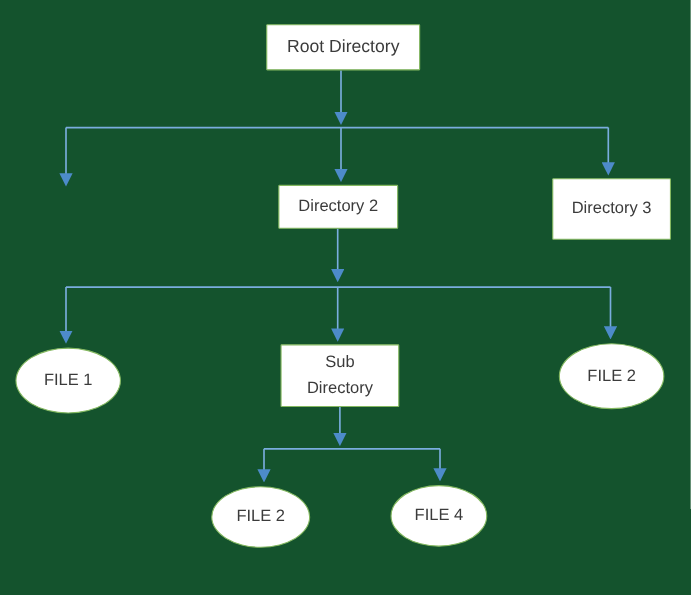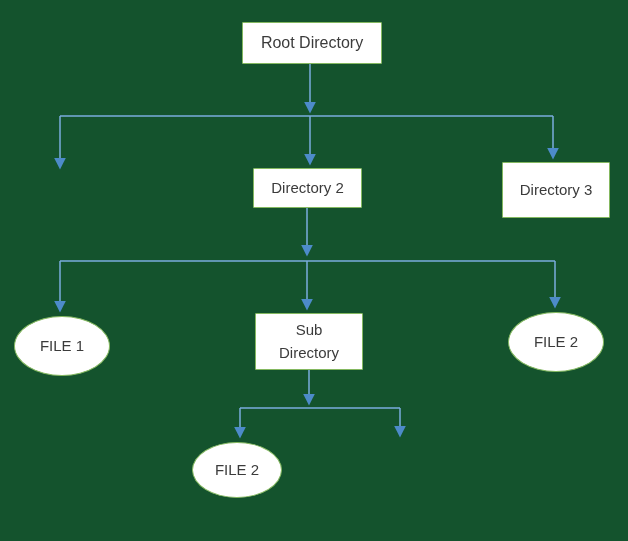--- a/index.html
+++ b/index.html
@@ -101,14 +101,17 @@
   </div>
 
   <div class="node ellipse node-file2">
     <span>FILE 2</span>
   </div>
 
   <div class="node ellipse node-file3">
     <span>FILE 2</span>
   </div>
 
+  <div class="node ellipse node-file4">
+    <span>FILE 4</span>
+  </div>
 
 </div>
 
 </body></html>

